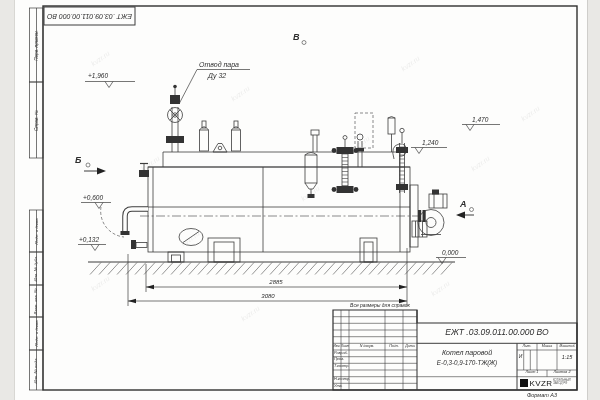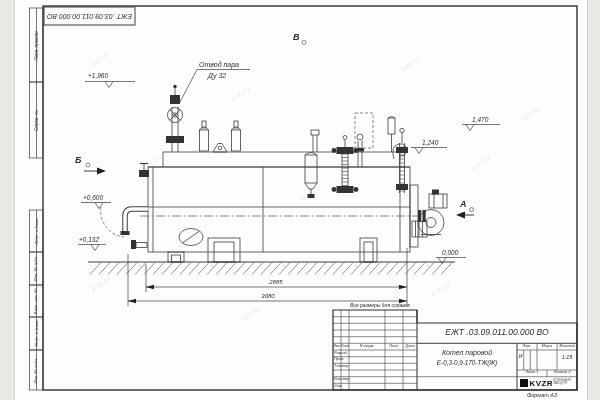--- a/index.html
+++ b/index.html
@@ -12,21 +12,21 @@
   .t{position:absolute;font-family:"Liberation Sans",sans-serif;font-style:italic;
      color:#2d2d2d;white-space:nowrap;line-height:1;}
   .ctr{text-align:center;}
   .rot180{transform:rotate(180deg);}
   .vcell{position:absolute;display:flex;align-items:center;justify-content:center;}
   .vcell span{transform:rotate(-90deg);white-space:nowrap;font-style:italic;color:#3a3a3a;}
   .wm{position:absolute;font-size:7px;color:rgba(110,110,110,0.12);transform:rotate(-35deg);
       font-style:italic;white-space:nowrap;}
   .logo{position:absolute;display:flex;align-items:center;gap:1.5px;}
   .logo .sq{width:8px;height:8px;background:#111;display:inline-block;}
-  .logo .word{font-weight:bold;font-size:8px;letter-spacing:.4px;color:#111;font-style:normal;}
+  .logo .word{font-weight:normal;font-size:8px;letter-spacing:.4px;color:#111;font-style:normal;}
   .logosub{position:absolute;font-size:2.8px;color:#555;line-height:1.15;font-style:italic;}
 </style>
 </head>
 <body>
 
 <div id="stage">
   <div id="sheet"></div>
 
   <div class="wm" style="left:90px;top:55px;">kvzr.ru</div>
   <div class="wm" style="left:230px;top:90px;">kvzr.ru</div>

